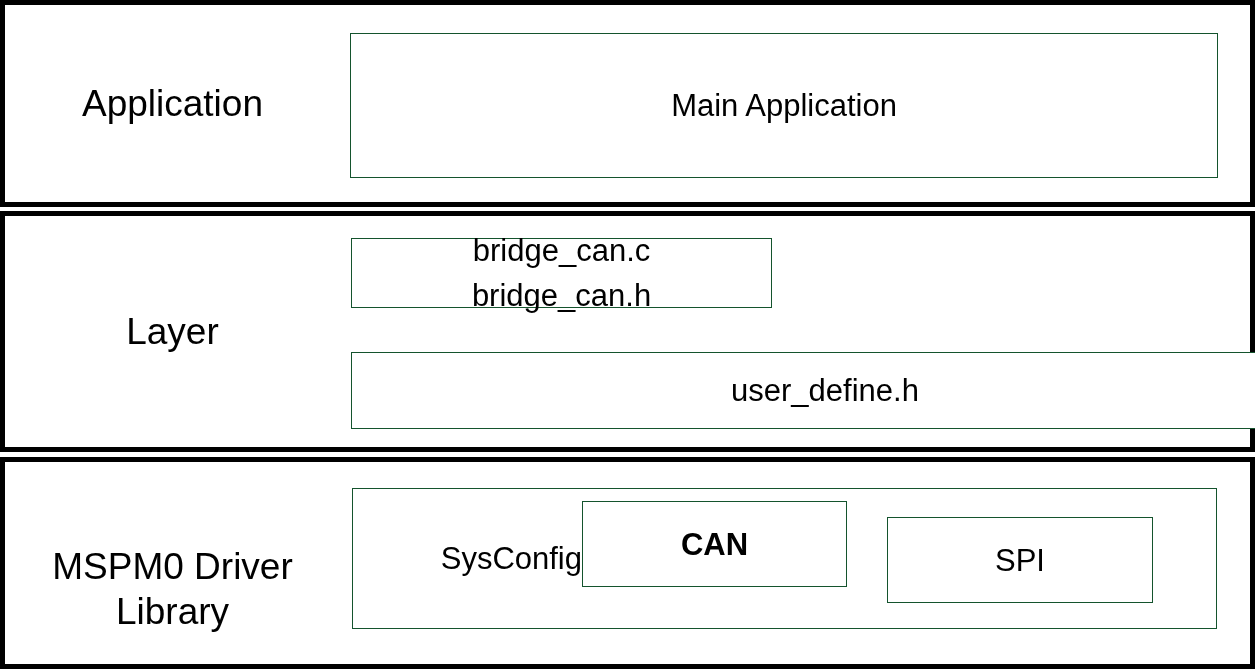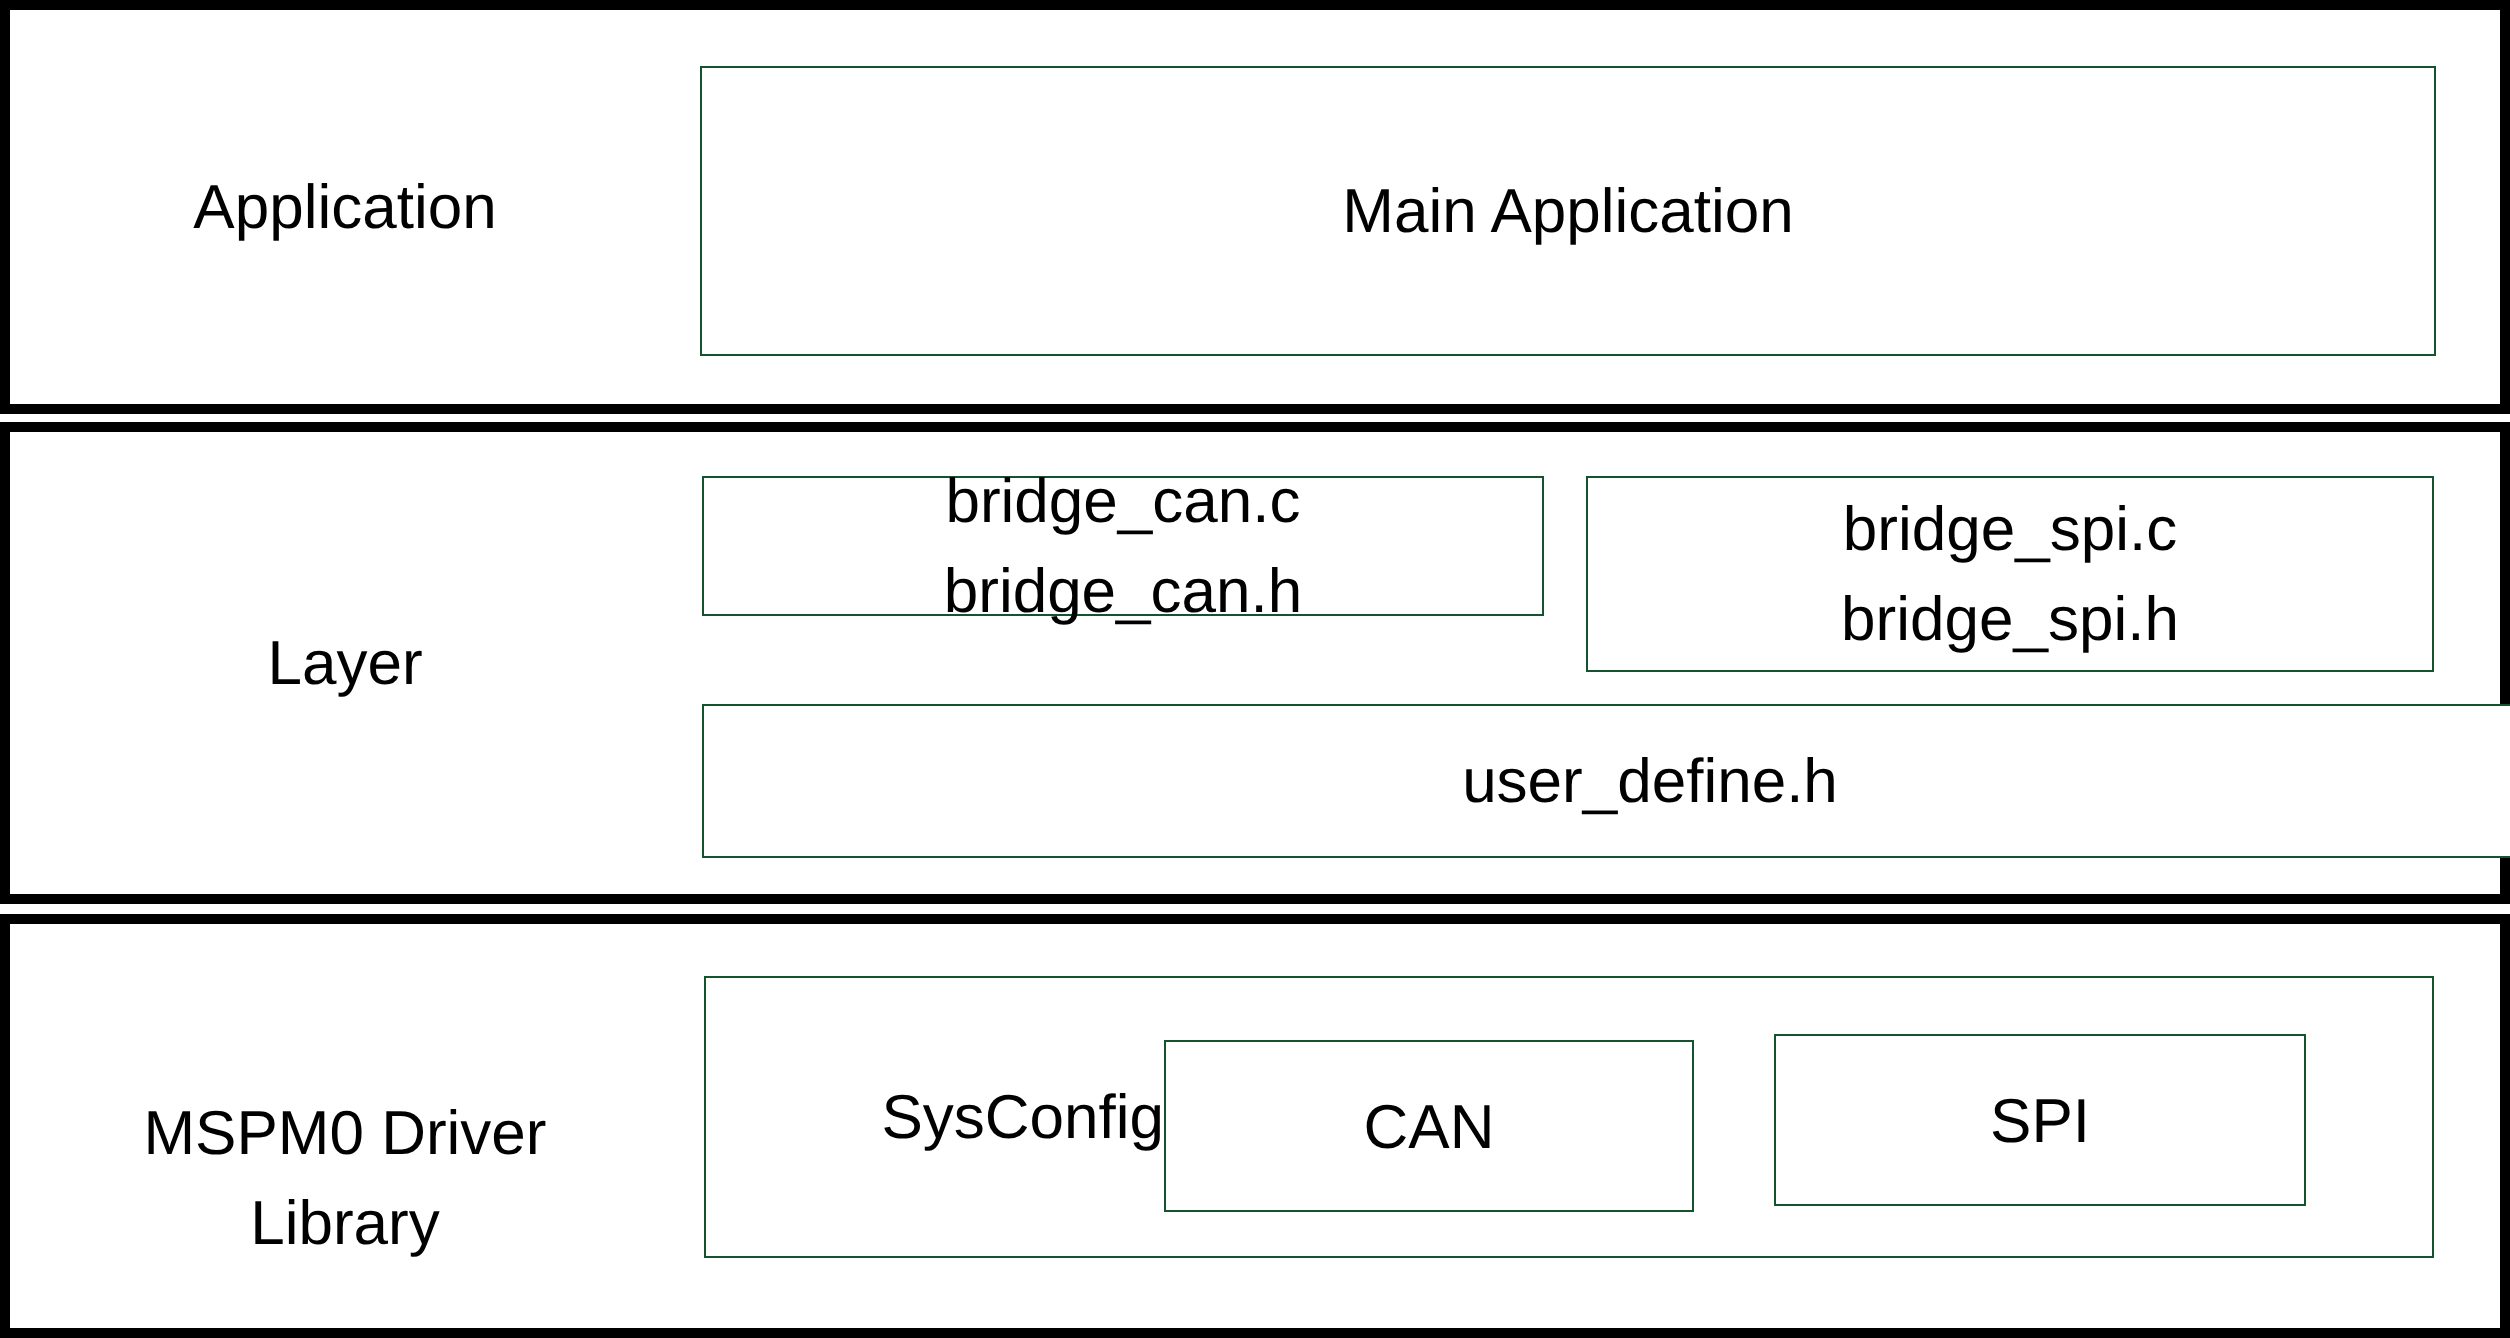--- a/index.html
+++ b/index.html
@@ -26,21 +26,21 @@
   .band-driver      { top: 457px; height: 212px; }
 
   .layer-label {
     position: absolute;
     left: 0; width: 345px;
     display: flex;
     flex-direction: column;
     justify-content: center;
     align-items: center;
     text-align: left;
-    font-size: 31px;
+    font-size: 37px;
     line-height: 45px;
   }
   .layer-label-application { top: 0;     height: 207px; }
   .layer-label-bridge      { top: 211px; height: 241px; }
   .layer-label-driver      { top: 457px; height: 263px; }
 
   .inner-box {
     position: absolute;
     border: 1px solid #14532d;
     background: #ffffff;
@@ -50,21 +50,21 @@
     align-items: center;
     text-align: center;
     font-size: 31px;
     line-height: 45px;
   }
   .box-main-app    { left: 350px; top: 33px;  width: 868px; height: 145px; }
   .box-bridge-can  { left: 351px; top: 238px; width: 421px; height: 70px; }
   .box-bridge-spi  { left: 793px; top: 238px; width: 424px; height: 98px; }
   .box-user-define { left: 351px; top: 352px; width: 948px; height: 77px; }
   .box-driver-container { left: 352px; top: 488px; width: 865px; height: 141px; }
-  .box-can { left: 582px; top: 520px; width: 265px; height: 86px; }
+  .box-can { left: 582px; top: 501px; width: 265px; height: 86px; font-weight: bold; }
   .box-spi { left: 887px; top: 517px; width: 266px; height: 86px; }
 
   .sysconfig-label {
     position: absolute;
     left: 357px; top: 492px;
     width: 225px; height: 133px;
     display: flex;
     justify-content: flex-end;
     align-items: center;
     font-size: 31px;
@@ -94,24 +94,20 @@
 
   <div class="inner-box box-main-app">
     <span>Main Application</span>
   </div>
 
   <div class="inner-box box-bridge-can">
     <span>bridge_can.c</span>
     <span>bridge_can.h</span>
   </div>
 
-  <div class="inner-box box-bridge-spi">
-    <span>bridge_spi.c</span>
-    <span>bridge_spi.h</span>
-  </div>
 
   <div class="inner-box box-user-define">
     <span>user_define.h</span>
   </div>
 
   <div class="inner-box box-driver-container"></div>
 
   <div class="sysconfig-label">
     <span>SysConfig</span>
   </div>

